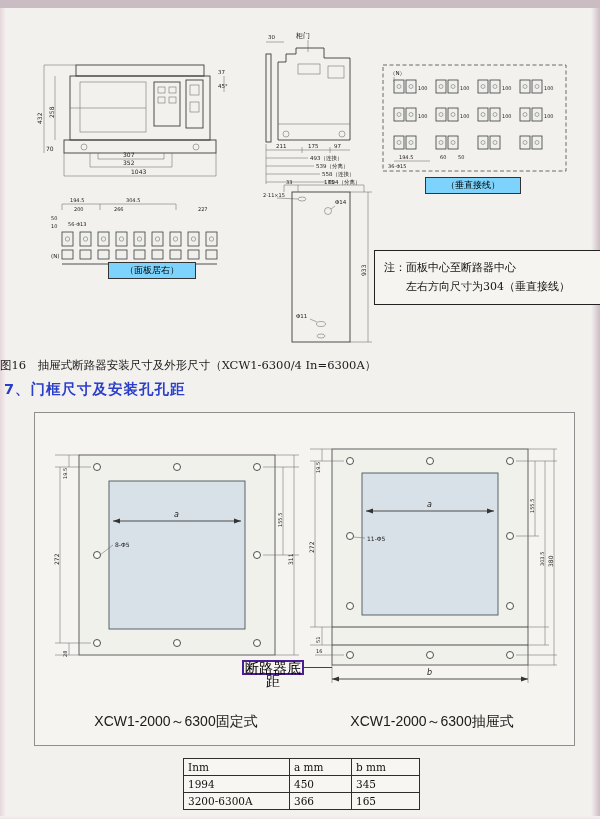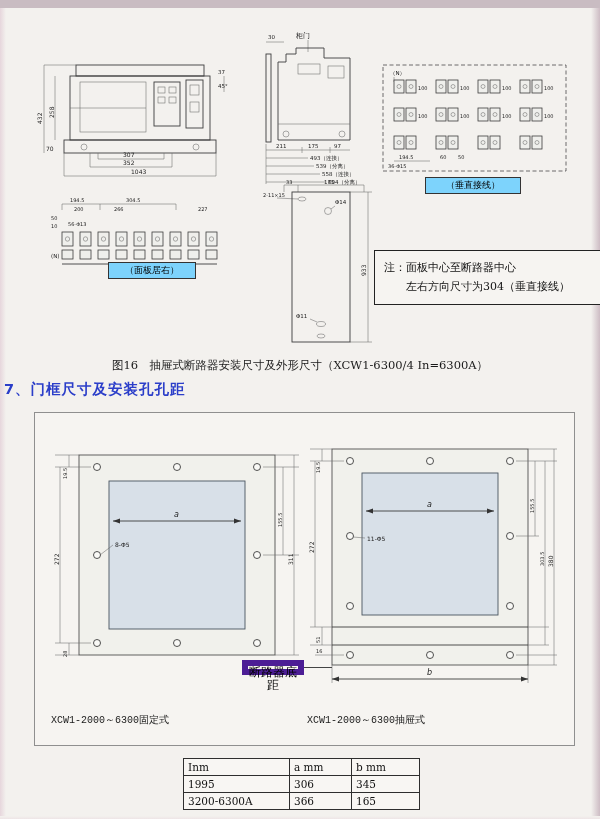--- a/index.html
+++ b/index.html
@@ -21,28 +21,28 @@
   .d5  { font-size:5px; }
   .d55 { font-size:5.5px; }
   .d6  { font-size:6px; }
   .d7  { font-size:7px; }
   .d8  { font-size:8px; font-style:italic; }
 
   .cap-box { position:absolute; border:1px solid #333; background:#7dd3fc; font-size:9px;
              text-align:center; line-height:15px; height:17px; font-family:"DejaVu Serif", serif; }
   .note-box { position:absolute; border:1.2px solid #222; background:#f6f4f1; padding:7px 9px;
               font-size:11px; line-height:1.75; font-family:"DejaVu Serif", serif; color:#111; }
-  .fig-caption { position:absolute; left:0; right:0; text-align:center; font-size:11.5px;
+  .fig-caption { position:absolute; left:0; right:0; text-align:left; font-size:11.5px;
                  color:#1a1a1a; font-family:"DejaVu Serif", serif; }
   .heading { position:absolute; font-size:14.5px; font-weight:bold; color:#2b3ec9; letter-spacing:1px; }
   .panel-box { position:absolute; border:1px solid #8f8f8f; background:#f6f4f1; }
-  .draw-caption { position:absolute; width:250px; font-size:10px;
-                  color:#1a1a1a; font-family:Liberation Mono, monospace; }
-  .bottom-label { position:absolute; border:6px solid #4c1d95; background:#f6f4f1; width:62px; height:15px;
-                  font-size:12px; line-height:13px; text-align:center; font-family:"DejaVu Serif", serif; }
+  .draw-caption { position:absolute; width:250px; text-align:center; font-size:14px;
+                  color:#1a1a1a; font-family:Liberation Sans, sans-serif; }
+  .bottom-label { position:absolute; border:2px solid #4c1d95; background:#f6f4f1; width:62px; height:15px;
+                  font-size:14px; line-height:13px; text-align:center; font-family:"DejaVu Serif", serif; }
   .leader { position:absolute; height:1px; background:#444; }
 
   table.dim-table { position:absolute; border-collapse:collapse; background:#f8f6f3;
                     font-family:"DejaVu Serif", serif; }
   table.dim-table td { border:1px solid #2e2e2e; font-size:10.5px;
                        color:#111; padding:2px 4px; }
   .col-inm { width:106px; } .col-a { width:62px; } .col-b { width:68px; }
 </style>
 </head>
 <body>
@@ -404,22 +404,22 @@
   <div class="leader" style="left:304px; top:659px; width:28px;"></div>
 
   <table class="dim-table" style="left:183px; top:750px;">
     <tbody>
       <tr>
         <td class="col-inm">Inm</td>
         <td class="col-a">a mm</td>
         <td class="col-b">b mm</td>
       </tr>
       <tr>
-        <td>1995</td>
-        <td>306</td>
+        <td>1994</td>
+        <td>450</td>
         <td>345</td>
       </tr>
       <tr>
         <td>3200-6300A</td>
         <td>366</td>
         <td>165</td>
       </tr>
     </tbody>
   </table>
 </div>

